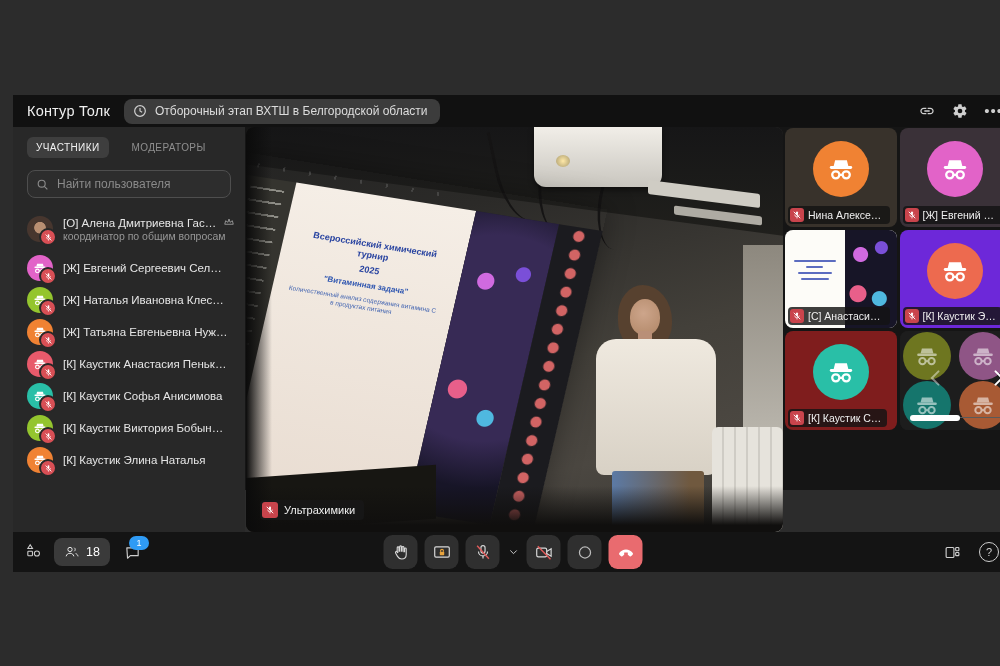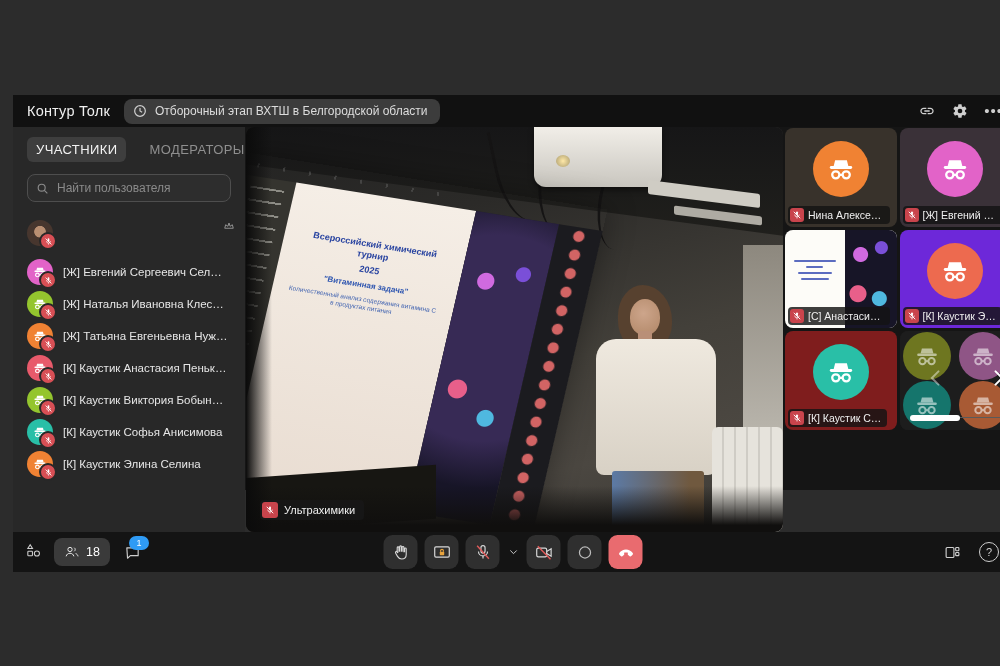--- a/index.html
+++ b/index.html
@@ -11,21 +11,21 @@
   .hdr-app{margin-left:14px;font-size:14.5px;color:#f0f0f0;letter-spacing:.2px;}
   .hdr-pill{margin-left:14px;display:flex;align-items:center;gap:6px;background:#3c3c3c;border-radius:8px;padding:4px 12px 4px 8px;font-size:12px;color:#ddd;}
   .hdr-right{position:absolute;right:10px;top:0;height:32px;display:flex;align-items:center;gap:16px;color:#cfcfcf;}
   .hicon{width:17px;height:17px;display:flex;align-items:center;justify-content:center;color:#cfcfcf;}
   .hicon svg{width:16px;height:16px;}
   .dots{font-size:15px;letter-spacing:1px;color:#cfcfcf;line-height:10px;}
 
   
   .sb{position:absolute;left:0;top:32px;width:232px;height:405px;background:#282828;overflow:hidden;}
   .sb-tabs{display:flex;align-items:center;gap:14px;padding:10px 14px 4px;}
-  .sb-tab{font-size:13px;letter-spacing:.4px;color:#8f8f8f;padding:5px 9px;border-radius:6px;cursor:pointer;}
+  .sb-tab{font-size:10px;letter-spacing:.4px;color:#8f8f8f;padding:5px 9px;border-radius:6px;cursor:pointer;}
   .sb-tab.active{background:#3e3e3e;color:#f2f2f2;}
   .sb-search{margin:8px 14px 0;height:26px;border:1px solid #4e4e4e;border-radius:8px;display:flex;align-items:center;padding:0 8px;gap:6px;background:#2d2d2d;}
   .sb-search svg{width:13px;height:13px;flex:0 0 auto;}
   .sb-search input{flex:1;background:transparent;border:none;outline:none;color:#ddd;font-size:12px;font-family:"Liberation Sans",sans-serif;}
   .sb-search input::placeholder{color:#8a8a8a;}
   .plist{margin-top:8px;}
   .prow{height:32px;display:flex;align-items:center;padding-left:14px;position:relative;}
   .prow.withsub{height:46px;}
   .pav{position:relative;width:26px;height:26px;border-radius:50%;flex:0 0 auto;display:flex;align-items:center;justify-content:center;background:#666;}
   .pav svg.incg{width:16px;height:16px;}
@@ -267,20 +267,24 @@
 
 
         <div class="prow withsub">
           <div class="pav photo-dark">
             <span class="mbadge">
                 <svg>
                   <use href="#i-micoff-w"></use>
                 </svg>
               </span>
           </div>
+          <div class="ptxt">
+            <div class="pname">[О] Алена Дмитриевна Гас…</div>
+            <div class="psub">координатор по общим вопросам</div>
+          </div>
           <span class="crown"><svg>
                 <use href="#i-crown"></use>
               </svg></span>
         </div>
 
         <div class="prow">
           <div class="pav" style="background: rgb(226, 99, 200);">
             <svg class="incg">
                 <use href="#i-incog"></use>
               </svg>
@@ -338,64 +342,64 @@
                   <use href="#i-micoff-w"></use>
                 </svg>
               </span>
           </div>
           <div class="ptxt">
               <div class="pname">[К] Каустик Анастасия Пенько…</div>
             </div>
         </div>
 
         <div class="prow">
+          <div class="pav" style="background: rgb(41, 191, 167);">
+            <svg class="incg">
+                <use href="#i-incog"></use>
+              </svg>
+            <span class="mbadge">
+                <svg>
+                  <use href="#i-micoff-w"></use>
+                </svg>
+              </span>
+          </div>
+          <div class="ptxt">
+              <div class="pname">[К] Каустик Софья Анисимова</div>
+            </div>
+        </div>
+
+        <div class="prow">
           <div class="pav" style="background: rgb(148, 197, 46);">
             <svg class="incg">
                 <use href="#i-incog"></use>
               </svg>
             <span class="mbadge">
                 <svg>
                   <use href="#i-micoff-w"></use>
                 </svg>
               </span>
           </div>
           <div class="ptxt">
               <div class="pname">[К] Каустик Виктория Бобыни…</div>
-            </div>
-        </div>
-
-        <div class="prow">
-          <div class="pav" style="background: rgb(41, 191, 167);">
-            <svg class="incg">
-                <use href="#i-incog"></use>
-              </svg>
-            <span class="mbadge">
-                <svg>
-                  <use href="#i-micoff-w"></use>
-                </svg>
-              </span>
-          </div>
-          <div class="ptxt">
-              <div class="pname">[К] Каустик Софья Анисимова</div>
             </div>
         </div>
 
         <div class="prow">
           <div class="pav" style="background: rgb(240, 130, 51);">
             <svg class="incg">
                 <use href="#i-incog"></use>
               </svg>
             <span class="mbadge">
                 <svg>
                   <use href="#i-micoff-w"></use>
                 </svg>
               </span>
           </div>
           <div class="ptxt">
-              <div class="pname">[К] Каустик Элина Селина</div>
+              <div class="pname">[К] Каустик Элина Наталья</div>
             </div>
         </div>
 
       </div>
     </div>
 
     <div class="scene">
       <div class="sc-ceiling"></div>
       <div class="cable c1"></div>
       <div class="cable c2"></div>

